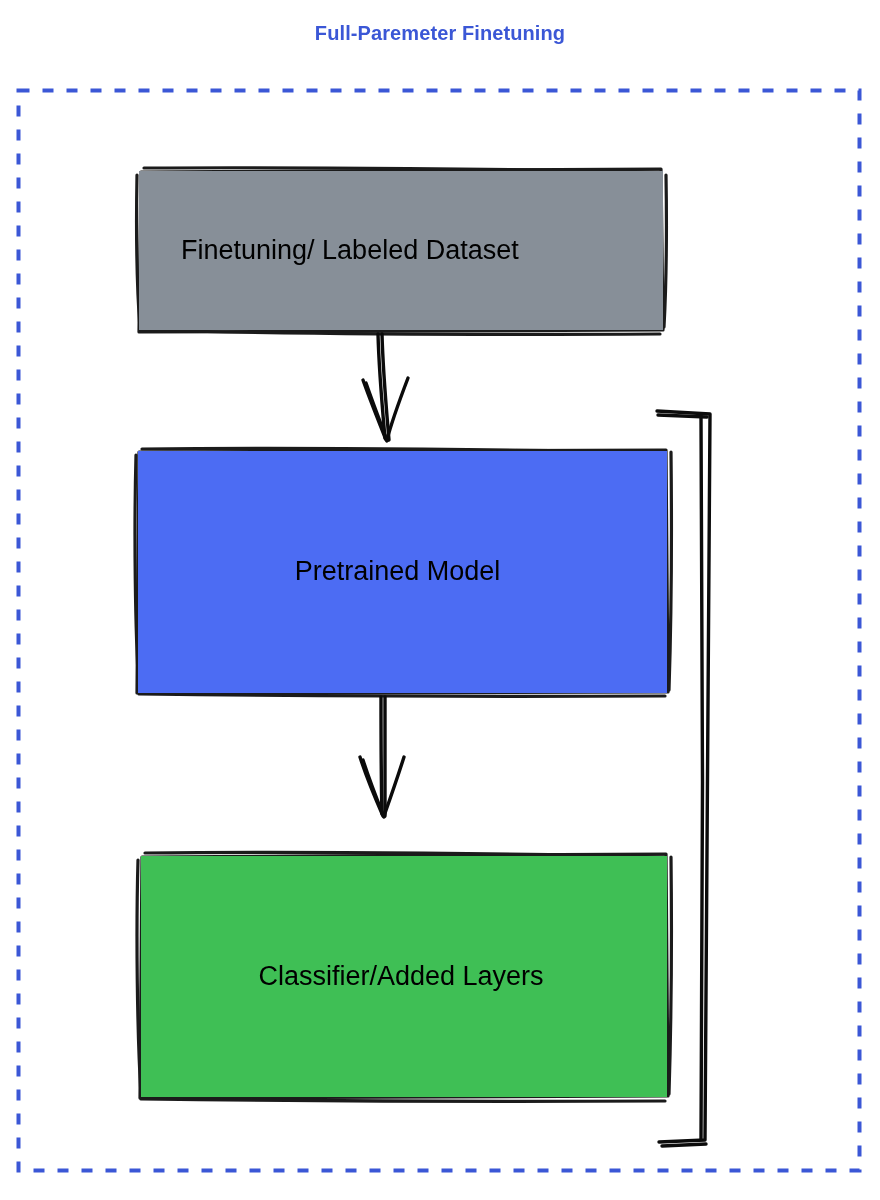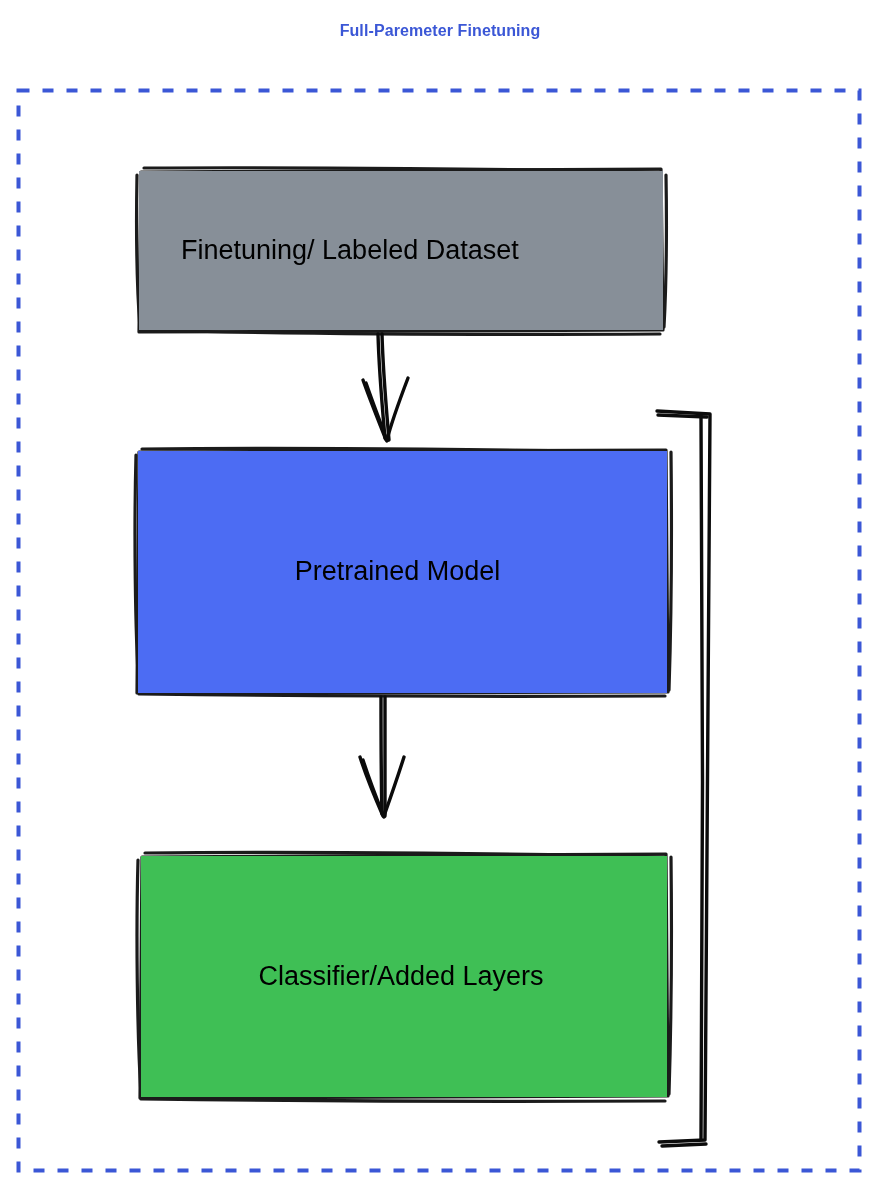--- a/index.html
+++ b/index.html
@@ -19,21 +19,21 @@
     height: 1200px;
     background: #ffffff;
   }
   .diagram-title {
     position: absolute;
     left: 0;
     top: 22px;
     width: 880px;
     text-align: center;
     font-family: "Liberation Sans", sans-serif;
-    font-size: 16px;
+    font-size: 20px;
     font-weight: 700;
     color: #3b57d6;
     letter-spacing: 0.1px;
     white-space: nowrap;
   }
   .svg-layer {
     position: absolute;
     left: 0;
     top: 0;
     width: 880px;

